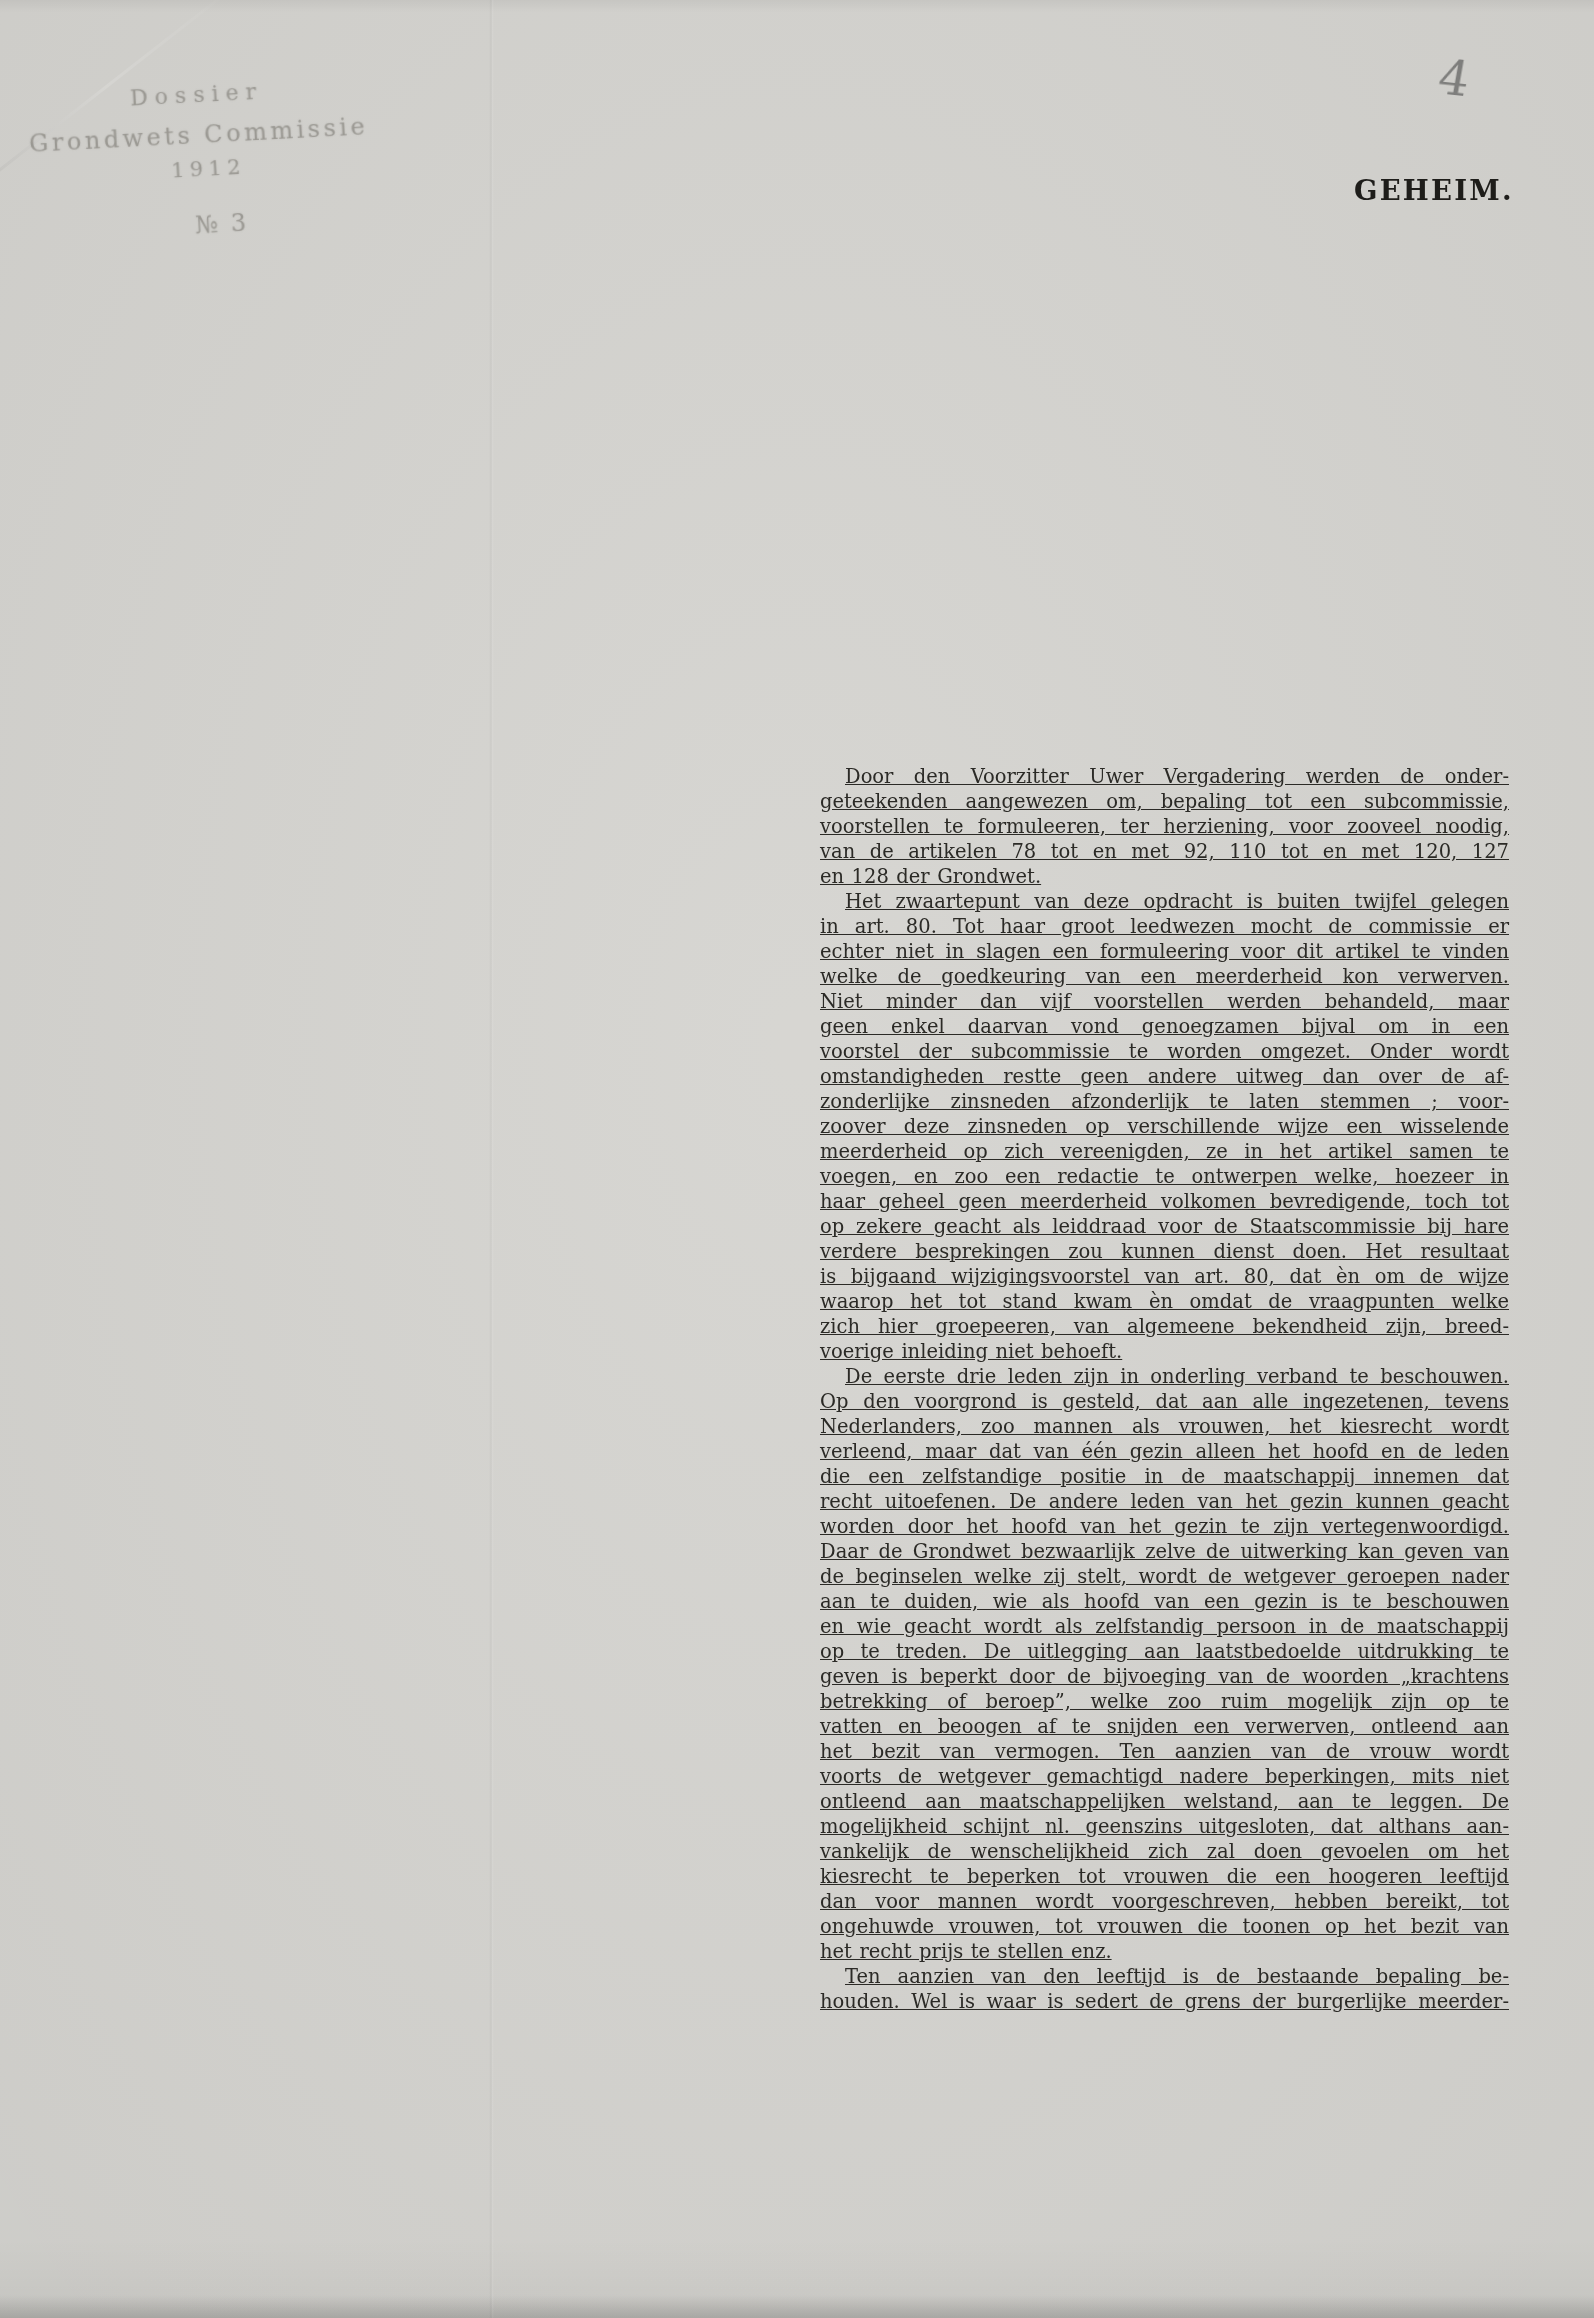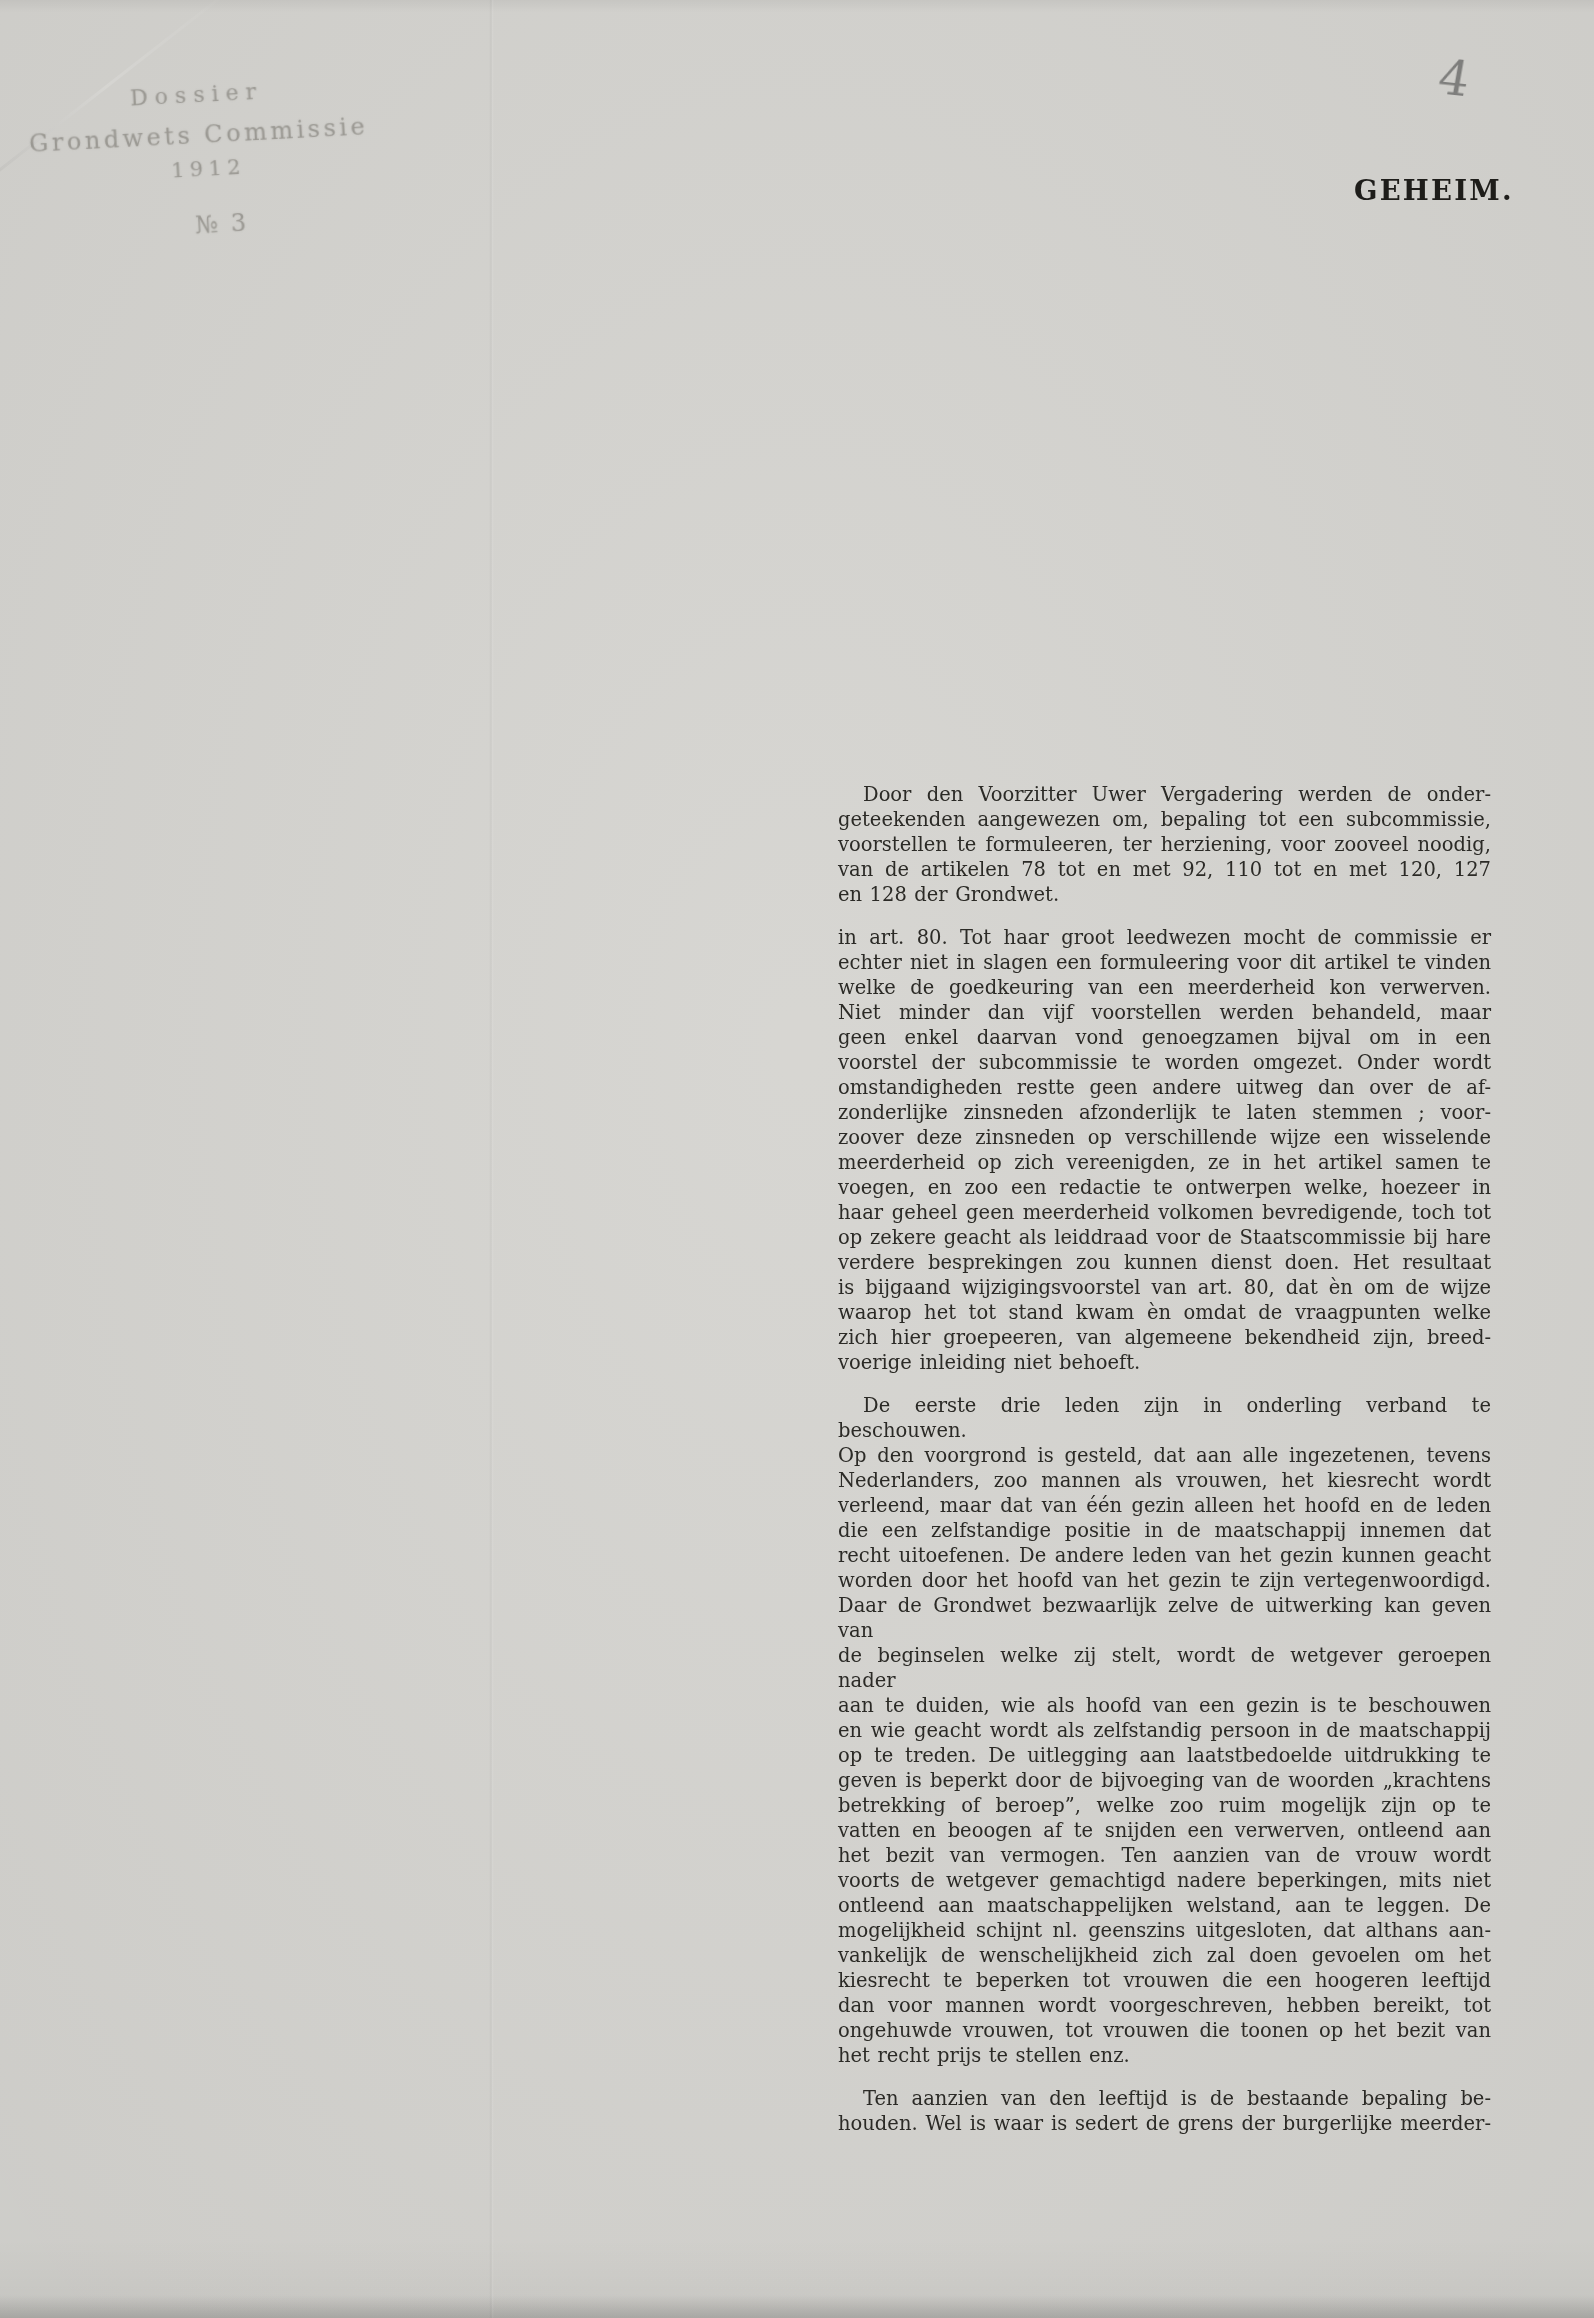--- a/index.html
+++ b/index.html
@@ -63,21 +63,21 @@
     color:#1e1d1a;
     text-align:center;
   }
   
   .text-column{
     position:absolute;left:820px;top:764px;width:689px;
     font-size:19.5px;line-height:25px;
     color:var(--ink);
     word-spacing:1.3px;
   }
-  .paragraph{margin:18px;}
+  .paragraph{margin:0;text-decoration:underline;}
   .line{
     text-align:justify;
     text-align-last:justify;
     white-space:normal;
   }
   .line.indent{text-indent:25px;}
   .line.last{text-align-last:left;}
   .edge-bottom{
     position:absolute;left:0;right:0;bottom:0;height:23px;
     background:linear-gradient(0deg, rgba(60,60,55,0.16), rgba(0,0,0,0));
@@ -104,20 +104,21 @@
 
   <div class="text-column">
       <div class="paragraph">
         <div class="line indent">Door den Voorzitter Uwer Vergadering werden de onder-</div>
         <div class="line">geteekenden aangewezen om, bepaling tot een subcommissie,</div>
         <div class="line">voorstellen te formuleeren, ter herziening, voor zooveel noodig,</div>
         <div class="line">van de artikelen 78 tot en met 92, 110 tot en met 120, 127</div>
         <div class="line last">en 128 der Grondwet.</div>
       </div>
       <div class="paragraph">
+        <div class="line indent">Het zwaartepunt van deze opdracht is buiten twijfel gelegen</div>
         <div class="line">in art. 80. Tot haar groot leedwezen mocht de commissie er</div>
         <div class="line">echter niet in slagen een formuleering voor dit artikel te vinden</div>
         <div class="line">welke de goedkeuring van een meerderheid kon verwerven.</div>
         <div class="line">Niet minder dan vijf voorstellen werden behandeld, maar</div>
         <div class="line">geen enkel daarvan vond genoegzamen bijval om in een</div>
         <div class="line">voorstel der subcommissie te worden omgezet. Onder wordt</div>
         <div class="line">omstandigheden restte geen andere uitweg dan over de af-</div>
         <div class="line">zonderlijke zinsneden afzonderlijk te laten stemmen ; voor-</div>
         <div class="line">zoover deze zinsneden op verschillende wijze een wisselende</div>
         <div class="line">meerderheid op zich vereenigden, ze in het artikel samen te</div>

